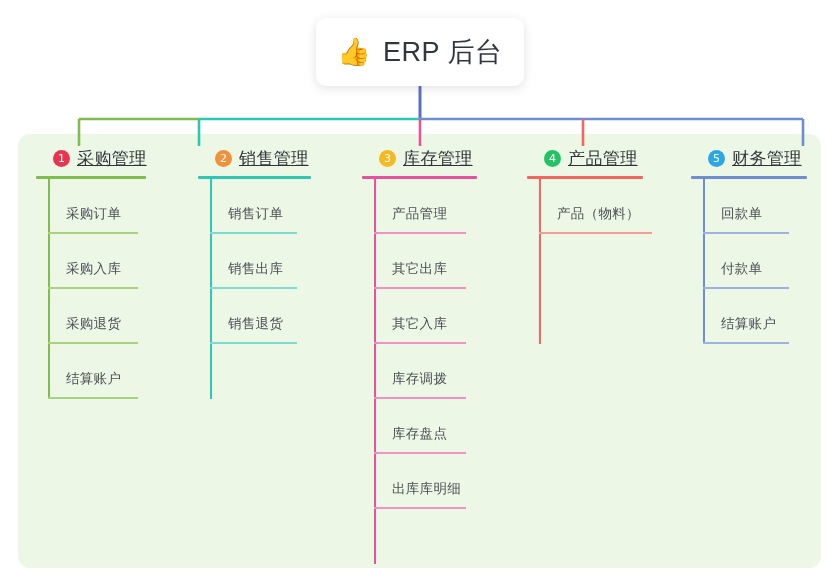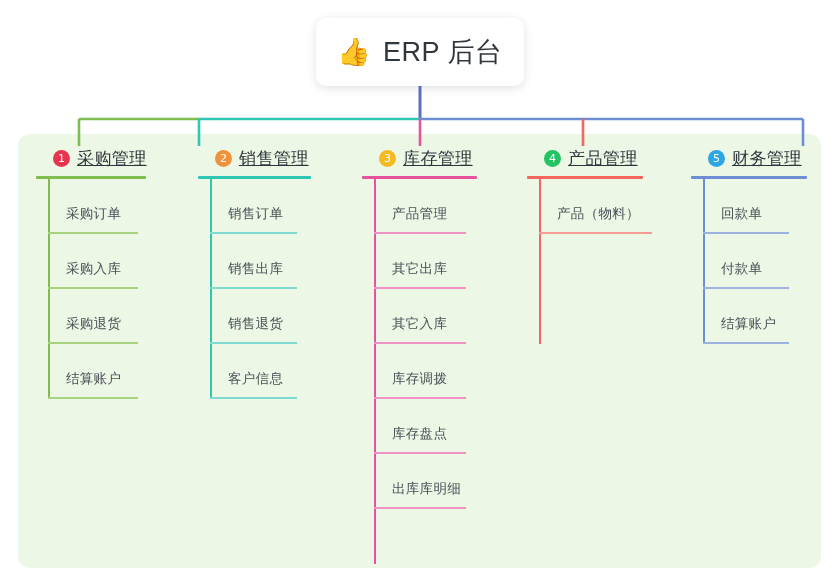--- a/index.html
+++ b/index.html
@@ -203,24 +203,20 @@
             <div class="leaf-rule" style="background: rgb(127, 219, 208); width: 87px;"></div>
           </div>
           <div class="leaf">
             <span class="leaf-label">销售出库</span>
             <div class="leaf-rule" style="background: rgb(127, 219, 208); width: 87px;"></div>
           </div>
           <div class="leaf">
             <span class="leaf-label">销售退货</span>
             <div class="leaf-rule" style="background: rgb(127, 219, 208); width: 87px;"></div>
           </div>
-          <div class="leaf">
-            <span class="leaf-label">客户信息</span>
-            <div class="leaf-rule" style="background: rgb(127, 219, 208); width: 87px;"></div>
-          </div>
         </div>
       </div>
       <div class="column" style="left: 362px;">
         <div class="col-header" style="width: 115px;">
           <span class="badge" style="background: rgb(245, 185, 33);">3</span>
           <span class="col-title">库存管理</span>
         </div>
         <div class="col-underline" style="background: rgb(231, 82, 156); width: 115px;"></div>
         <div class="leaf-list">
           <div class="spine" style="background: rgb(231, 82, 156); height: 385px;"></div>

